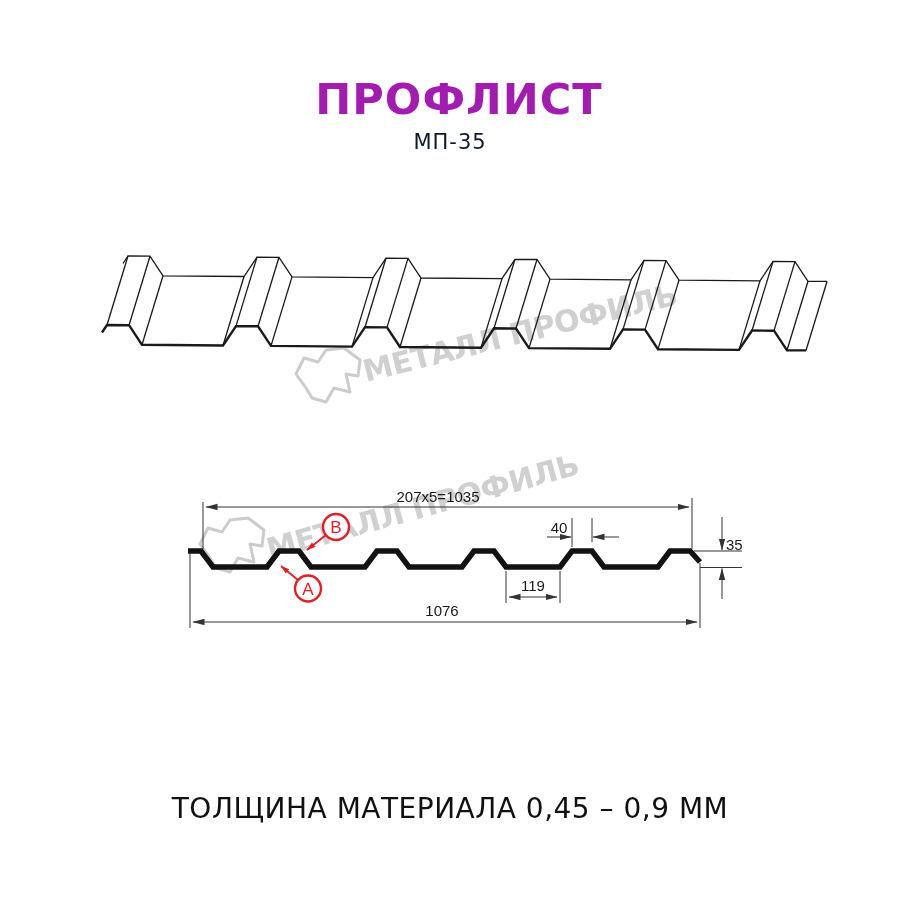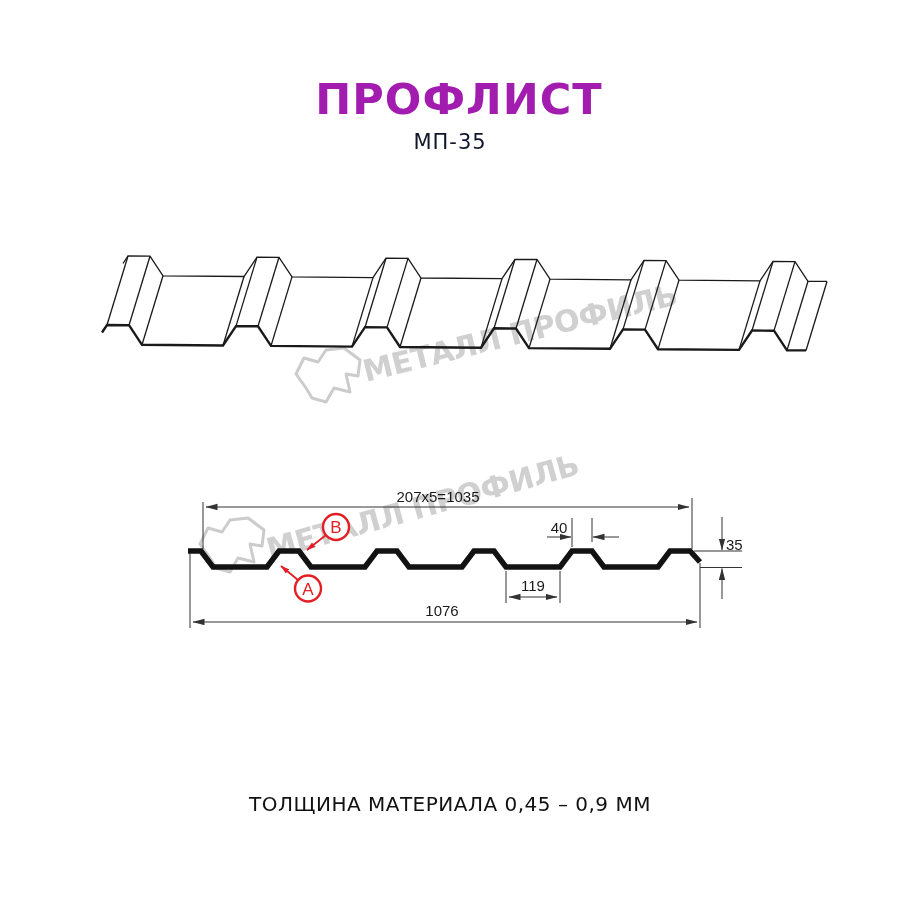--- a/index.html
+++ b/index.html
@@ -3,21 +3,21 @@
 <meta charset="utf-8">
 <style>
   html,body{margin:0;padding:0;background:#fff;}
   #page{position:relative;width:900px;height:900px;background:#ffffff;overflow:hidden;
         font-family:"DejaVu Sans","Liberation Sans",sans-serif;}
   .title{position:absolute;left:0;top:74px;width:900px;text-align:center;
          font-size:43px;font-weight:bold;letter-spacing:1px;color:#a21caf;margin-left:9px;}
   .subtitle{position:absolute;left:0;top:130px;width:900px;text-align:center;
             font-size:21px;font-weight:500;letter-spacing:1px;color:#0f172a;}
   .footer{position:absolute;left:0;top:792px;width:900px;text-align:center;
-          font-size:20px;font-weight:500;letter-spacing:0.5px;color:#111;}
+          font-size:28px;font-weight:500;letter-spacing:0.5px;color:#111;}
   svg{position:absolute;left:0;top:0;}
   .dimtxt{font-family:"Liberation Sans","DejaVu Sans",sans-serif;font-size:15px;fill:#1a1a1a;}
   .wmtxt{font-family:"DejaVu Sans",sans-serif;font-weight:bold;font-size:30px;
          letter-spacing:-0.5px;fill:#d0d0d0;}
   .wmlogo{fill:none;stroke:#cccccc;stroke-width:3;stroke-linejoin:round;}
 </style>
 </head>
 <body>
 
 <div id="page">

